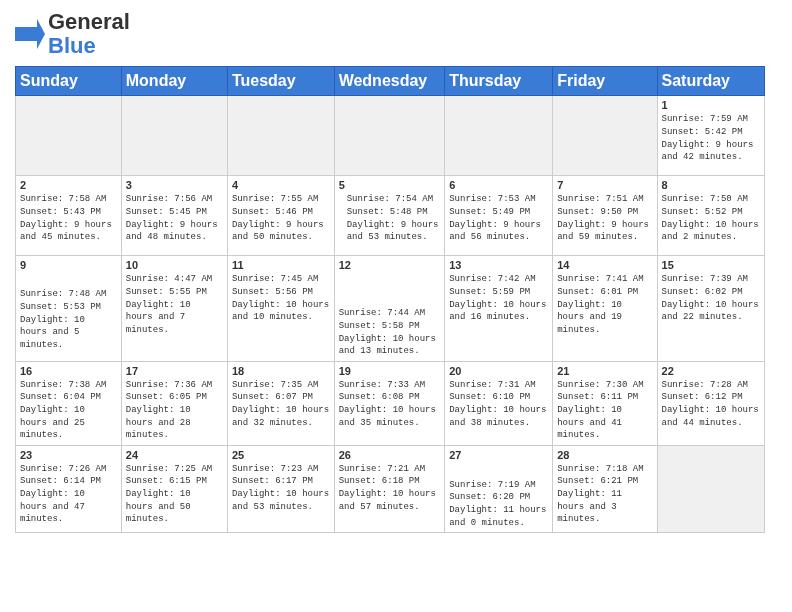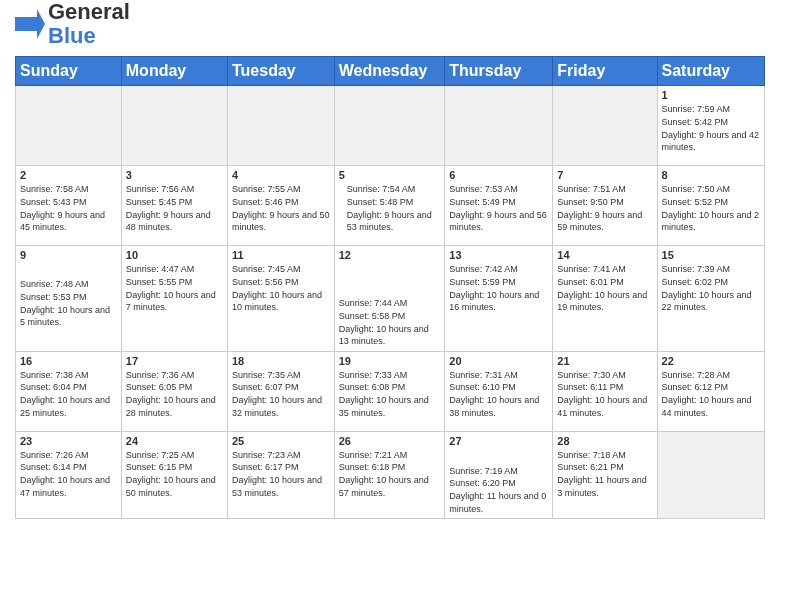--- a/index.html
+++ b/index.html
@@ -5,21 +5,21 @@
     * { box-sizing: border-box; margin: 0; padding: 0; }
     body {
       font-family: Arial, sans-serif;
       background: #fff;
       width: 792px;
       height: 612px;
       overflow: hidden;
     }
     .page {
       width: 780px;
-      padding: 0 15px;
+      padding: 10px 15px;
     }
     .header {
       display: flex;
       justify-content: space-between;
       align-items: flex-start;
       margin-bottom: 8px;
     }
     .logo {
       display: flex;
       align-items: center;
@@ -77,20 +77,21 @@
     .day-num {
       font-size: 11px;
       font-weight: bold;
       display: block;
       margin-bottom: 2px;
     }
     .day-info {
       font-size: 9px;
       line-height: 1.4;
       color: #333;
+      font-family: Liberation Mono, monospace;
     }
   </style>
 </head>
 <body>
 
 <div class="page">
   <div class="header">
     <div class="logo">
       <svg class="logo-icon" viewBox="0 0 30 30">
         <polygon points="0,8 22,8 22,0 30,15 22,30 22,22 0,22" fill="#3a7bd5"></polygon>

